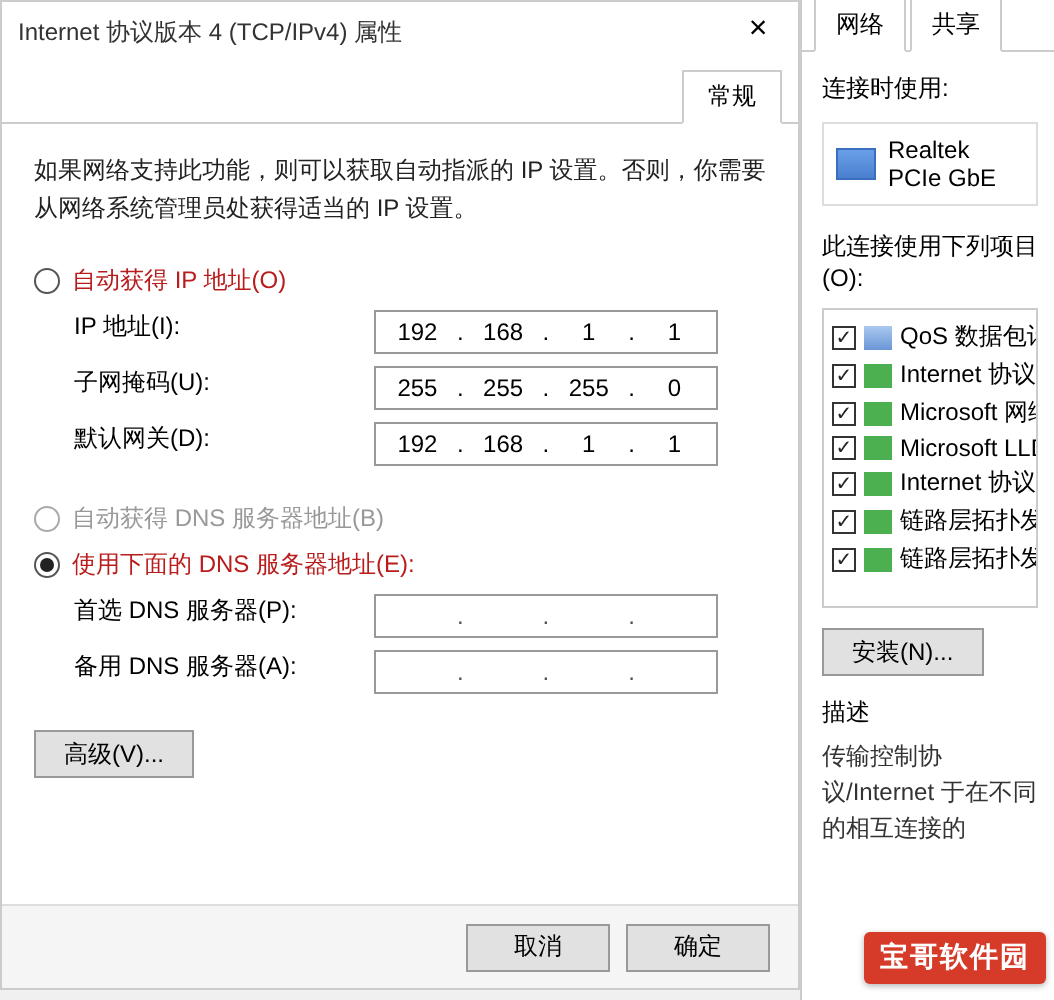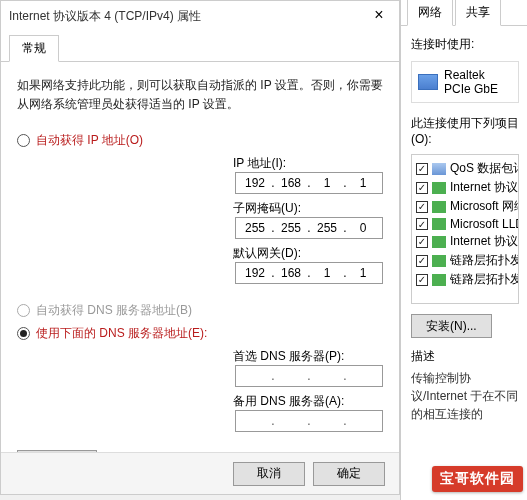--- a/index.html
+++ b/index.html
@@ -3,37 +3,37 @@
 <meta charset="utf-8">
 <style>
 * { box-sizing: border-box; margin: 0; padding: 0; font-family: "Microsoft YaHei", "Segoe UI", sans-serif; font-size: 12px; }
 body { background: #f0f0f0; width: 527px; height: 500px; overflow: hidden; position: relative; }
 
 .dialog { position: absolute; left: 0; top: 0; width: 400px; height: 495px; background: #fff; border: 1px solid #ccc; }
 .titlebar { display: flex; justify-content: space-between; align-items: center; height: 30px; padding-left: 8px; background: #fff; }
 .titlebar .title { color: #333; }
 .titlebar .close { width: 40px; height: 30px; text-align: center; line-height: 28px; font-size: 16px; font-weight: 300; cursor: pointer; }
 
-.tabs { display: flex; padding: 4px 8px 0 8px; border-bottom: 1px solid #ccc; background: #fff; }
+.tabs { display: flex; padding: 4px 8px 0 8px; border-bottom: 1px solid #ccc; background: #fff; justify-content: flex-end; }
 .tab { padding: 4px 12px; border: 1px solid #ccc; border-bottom: 1px solid #fff; margin-bottom: -1px; background: #fff; }
 
 .content { padding: 14px 16px; }
 .desc { line-height: 1.6; color: #222; margin-bottom: 18px; }
 
 .row { display: flex; align-items: center; margin-bottom: 8px; }
 .radio-row { margin-bottom: 6px; }
 .radio { width: 13px; height: 13px; border: 1px solid #555; border-radius: 50%; margin-right: 6px; display: inline-flex; align-items: center; justify-content: center; flex-shrink: 0; }
 .radio.selected::after { content: ""; width: 7px; height: 7px; background: #222; border-radius: 50%; display: block; }
 .radio.disabled { border-color: #aaa; }
 .radio-label { color: #b91c1c; }
 .radio-label.disabled { color: #999; }
 
-.field-row { display: flex; align-items: flex-end; margin: 6px 0 6px 20px; flex-direction: column; }
+.field-row { display: flex; align-items: flex-start; margin: 6px 0 6px 20px; }
 .field-label { width: 150px; }
-.ip-input { width: 148px; height: 22px; border: 1px solid #999; display: flex; align-items: center; justify-content: space-around; padding: 0 4px; font-family: monospace; }
+.ip-input { width: 172px; height: 22px; border: 1px solid #999; display: flex; align-items: center; justify-content: space-around; padding: 0 4px; font-family: monospace; }
 .ip-input.empty { color: #555; }
 .ip-oct { width: 30px; text-align: center; }
 .ip-dot { width: 6px; text-align: center; }
 
 .group-sep { height: 12px; }
 
 .checkbox-row { display: flex; align-items: center; margin-top: 6px; }
 .checkbox { width: 13px; height: 13px; border: 1px solid #555; margin-right: 6px; display: inline-block; }
 .btn { min-width: 72px; height: 24px; border: 1px solid #999; background: #e1e1e1; padding: 0 14px; cursor: pointer; display: inline-flex; align-items: center; justify-content: center; }
 

